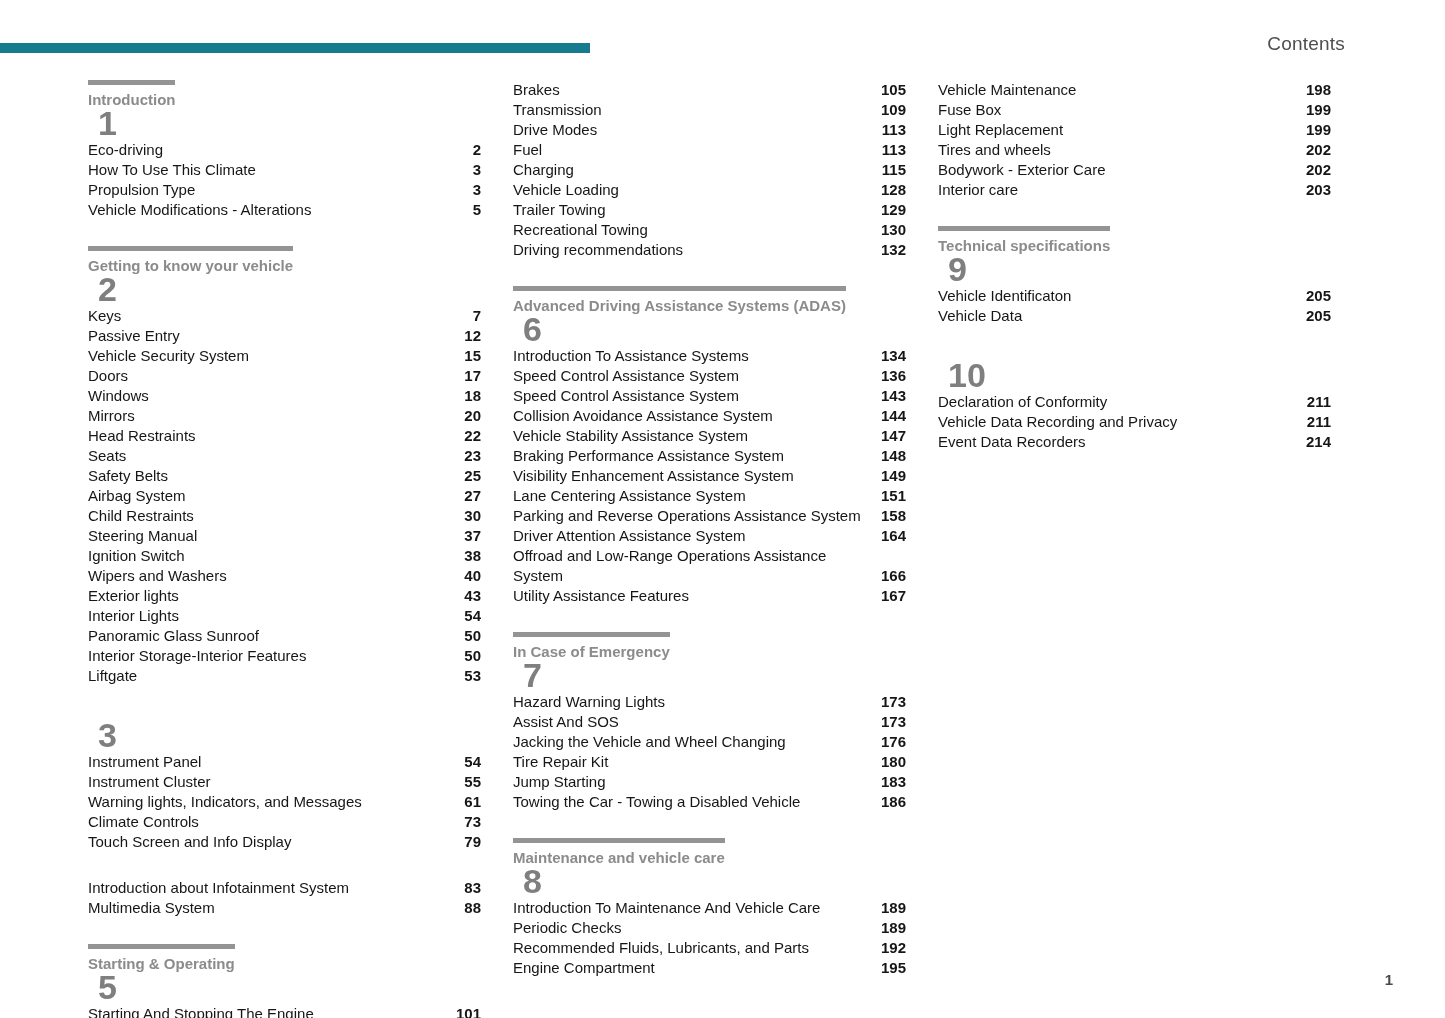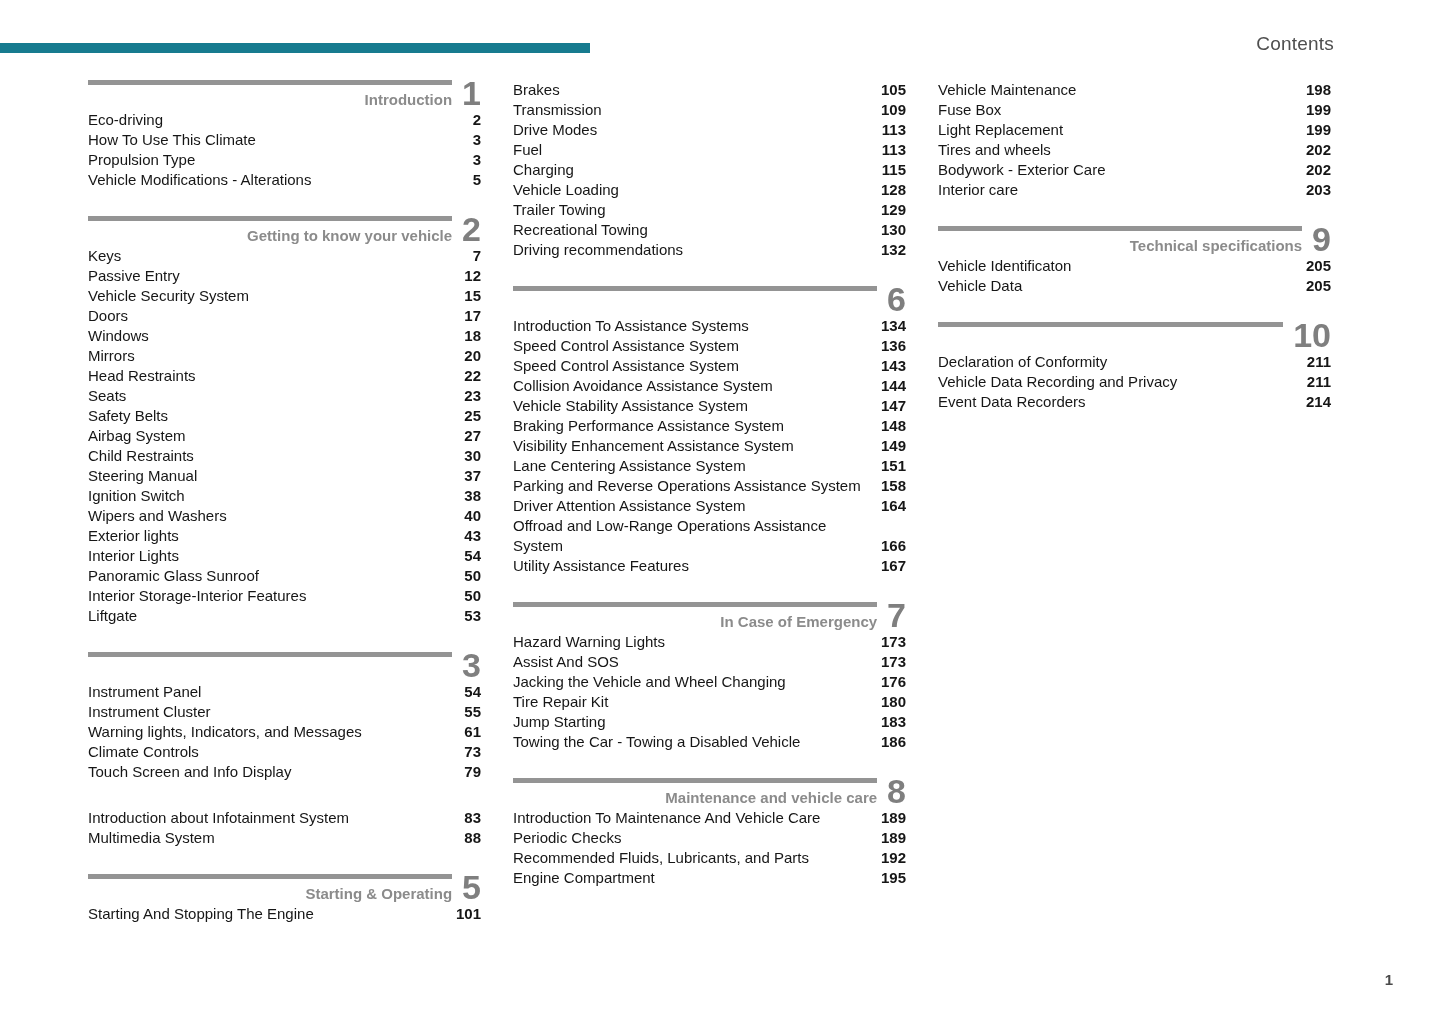--- a/index.html
+++ b/index.html
@@ -16,37 +16,38 @@
     position: absolute;
     left: 0;
     top: 43px;
     width: 590px;
     height: 10px;
     background: #177b8f;
   }
   .contents-label {
     position: absolute;
     top: 33px;
-    right: 111px;
+    right: 100px;
     font-size: 19px;
     color: #4f4f4f;
     letter-spacing: 0.2px;
   }
   .columns {
     position: absolute;
     top: 80px;
     left: 88px;
     display: flex;
     gap: 32px;
   }
   .column { width: 393px; }
   .section { margin-bottom: 26px; }
   .section-head {
     display: flex;
     align-items: flex-start;
+    flex-direction: column;
   }
   .head-left { flex: 1; min-width: 0; }
   .rule {
     height: 5px;
     background: #949494;
     margin-bottom: 5px;
   }
   .section-title {
     text-align: right;
     color: #8b8b8b;
@@ -305,20 +306,21 @@
             <div class="item">
     <span class="item-label">Driving recommendations</span>
     <span class="item-page">132</span>
   </div>
           </div>
   </div>
         <div class="section">
     <div class="section-head">
       <div class="head-left">
         <div class="rule"></div>
+        <div class="section-title">Advanced Driving Assistance Systems (ADAS)</div>
       </div>
       <div class="section-number">6</div>
     </div>
     <div class="items">
             <div class="item">
     <span class="item-label">Introduction To Assistance Systems</span>
     <span class="item-page">134</span>
   </div>
             <div class="item">
     <span class="item-label">Speed Control Assistance System</span>

